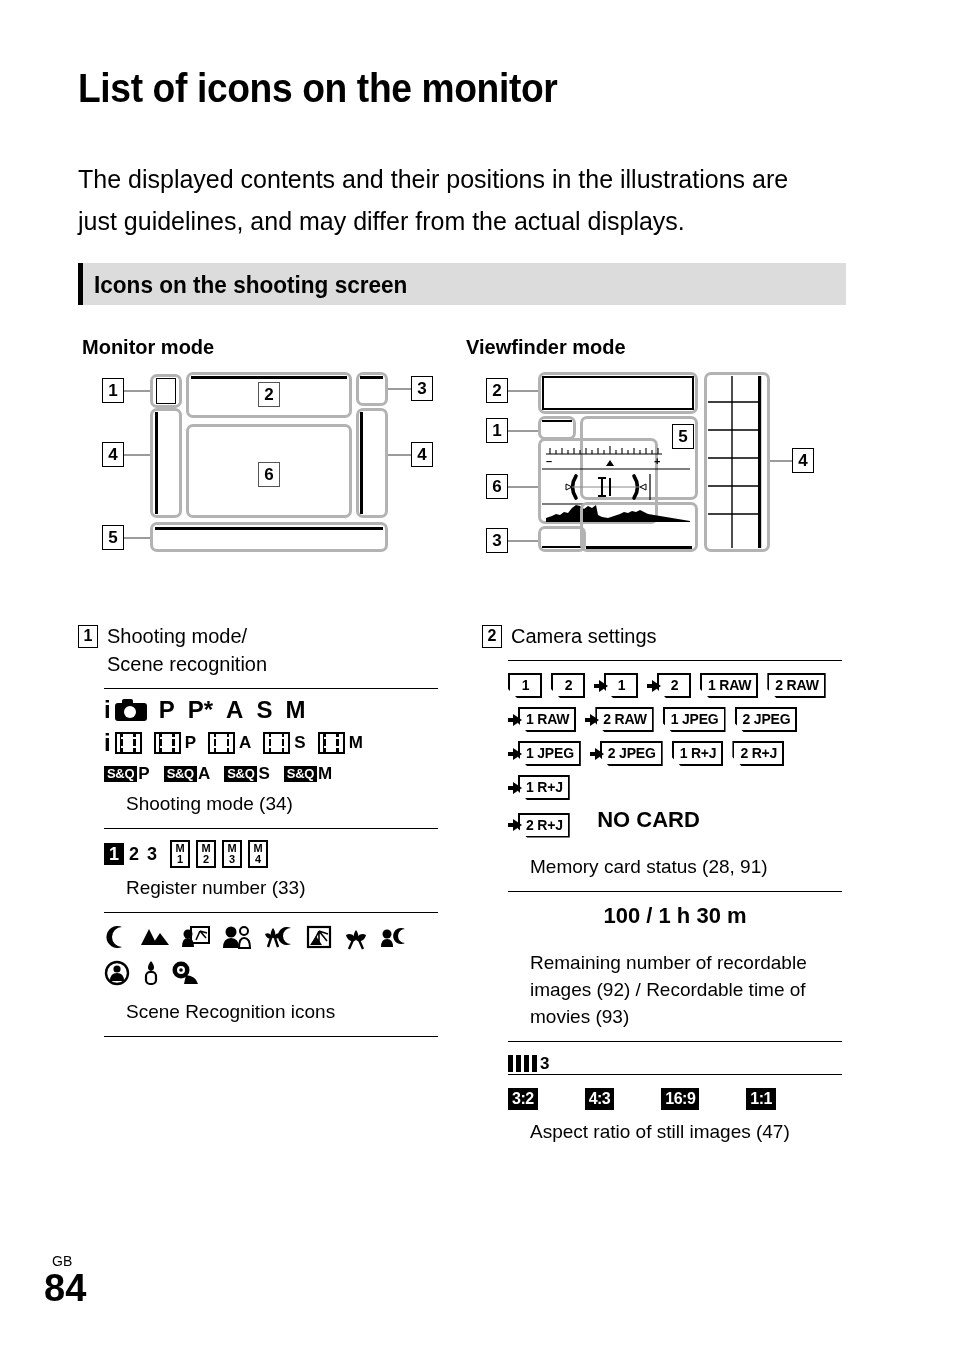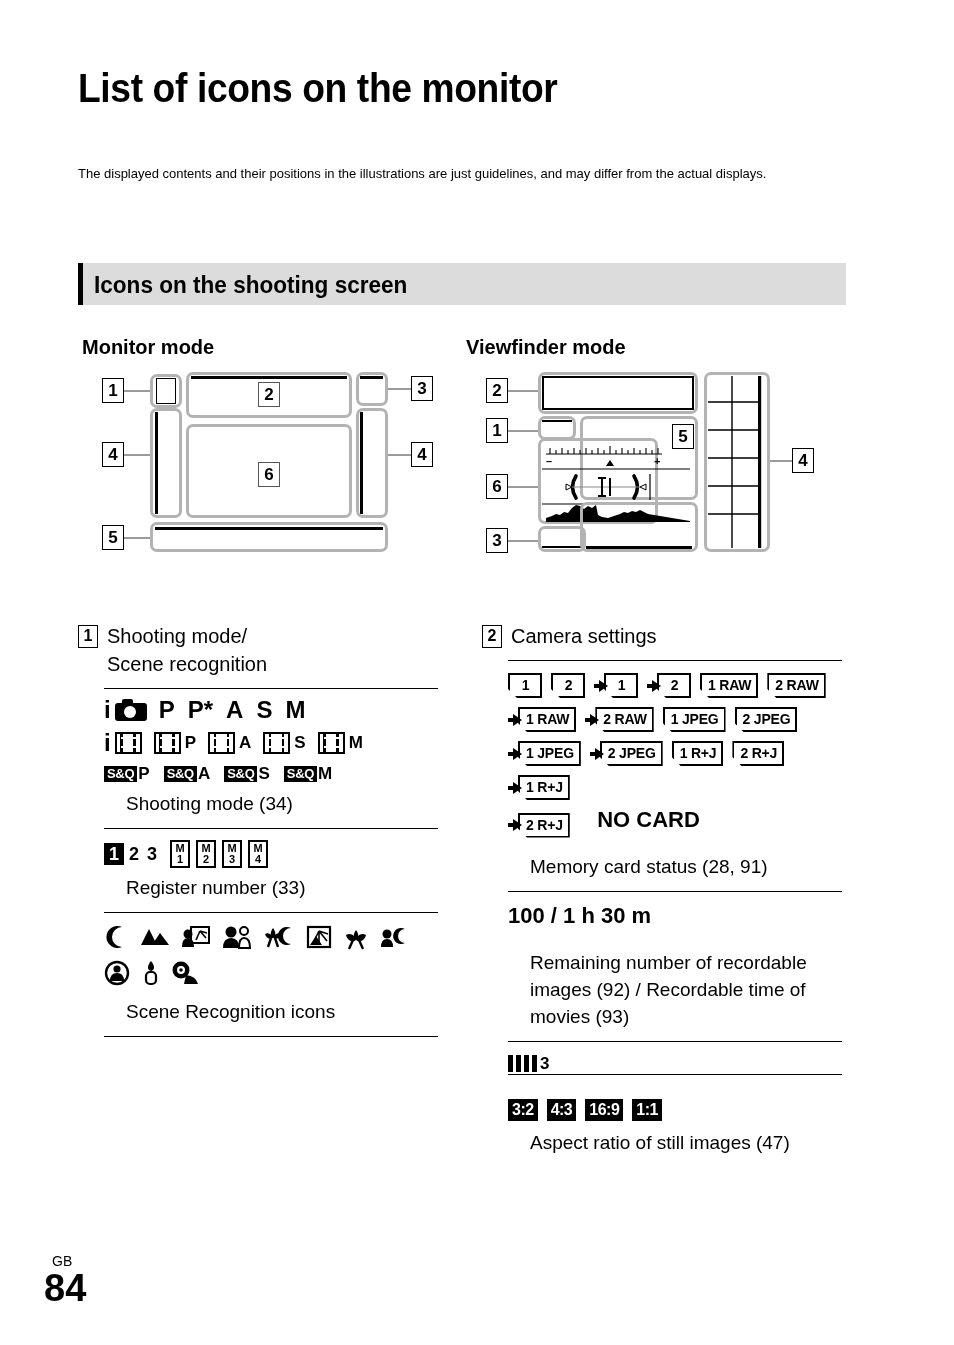--- a/index.html
+++ b/index.html
@@ -14,21 +14,21 @@
 
   
   .title{
     position:absolute;left:78px;top:66px;
     font-size:40px;font-weight:bold;letter-spacing:-0.4px;
     font-family:"Liberation Sans", sans-serif;
     transform:scaleX(0.93);transform-origin:left center;
   }
   .intro{
     position:absolute;left:78px;top:158px;width:740px;
-    font-size:13px;line-height:31px;
+    font-size:25px;line-height:42px;
   }
 
   
   .sec-bar{
     position:absolute;left:78px;top:263px;width:768px;height:42px;
     background:#dcdcdc;
   }
   .sec-bar .accent{
     position:absolute;left:0;top:0;width:5px;height:42px;background:#000;
   }
@@ -526,30 +526,30 @@
         <span class="cardwrap">
           <span class="arrowtail"></span>
             <span class="arrow"></span>
             <span class="card">2 R+J</span>
         </span>
         <span class="bigbold" style="margin-left:14px;">NO CARD</span>
       </div>
       <div class="caption">Memory card status (28, 91)</div>
       <div class="subrule"></div>
 
-      <div class="bigbold" style="margin-top:11px;">100 / 1 h 30 m</div>
+      <div class="bigbold" style="margin-top:11px;text-align:center;">100 / 1 h 30 m</div>
       <div class="caption" style="margin-top:20px;">Remaining number of recordable images (92) / Recordable time of movies (93)</div>
       <div class="subrule"></div>
 
       <div style="margin-top:12px;">
         <span class="wbar"></span><span class="wbar"></span><span class="wbar"></span><span class="wbar"></span><span class="wnum">3</span>
       </div>
       <div class="subrule"></div>
 
-      <div class="glyphrow" id="aspect-row" style="margin-top:24px;">
+      <div class="glyphrow" id="aspect-row" style="margin-top:13px;gap:38px;">
           <span class="aspect">3:2</span>
           <span class="aspect">4:3</span>
           <span class="aspect">16:9</span>
           <span class="aspect">1:1</span>
         </div>
       <div class="caption" style="margin-top:8px;">Aspect ratio of still images (47)</div>
     </div>
   </div>
 
   <div class="pg-gb">GB</div>

